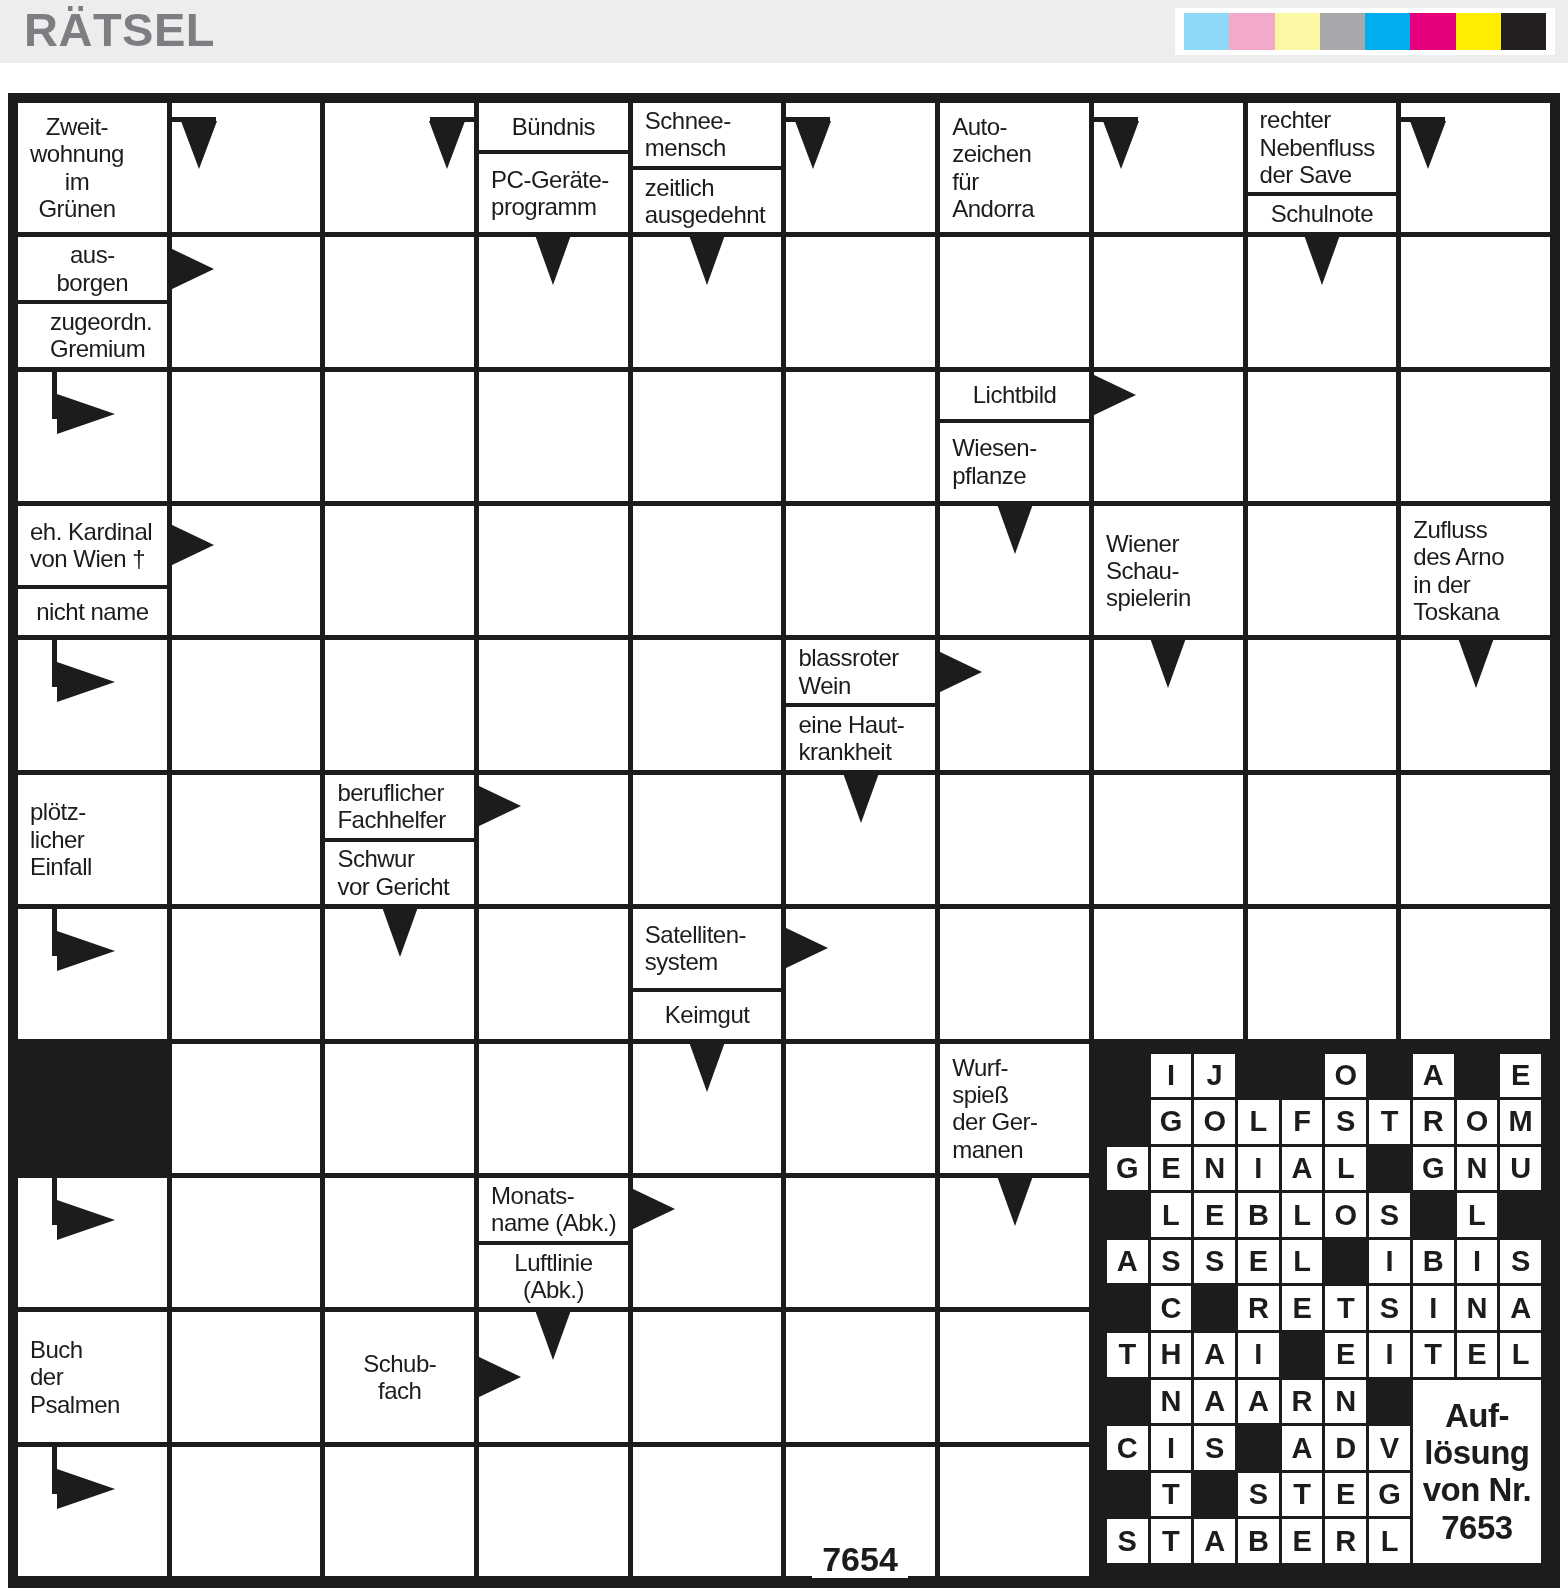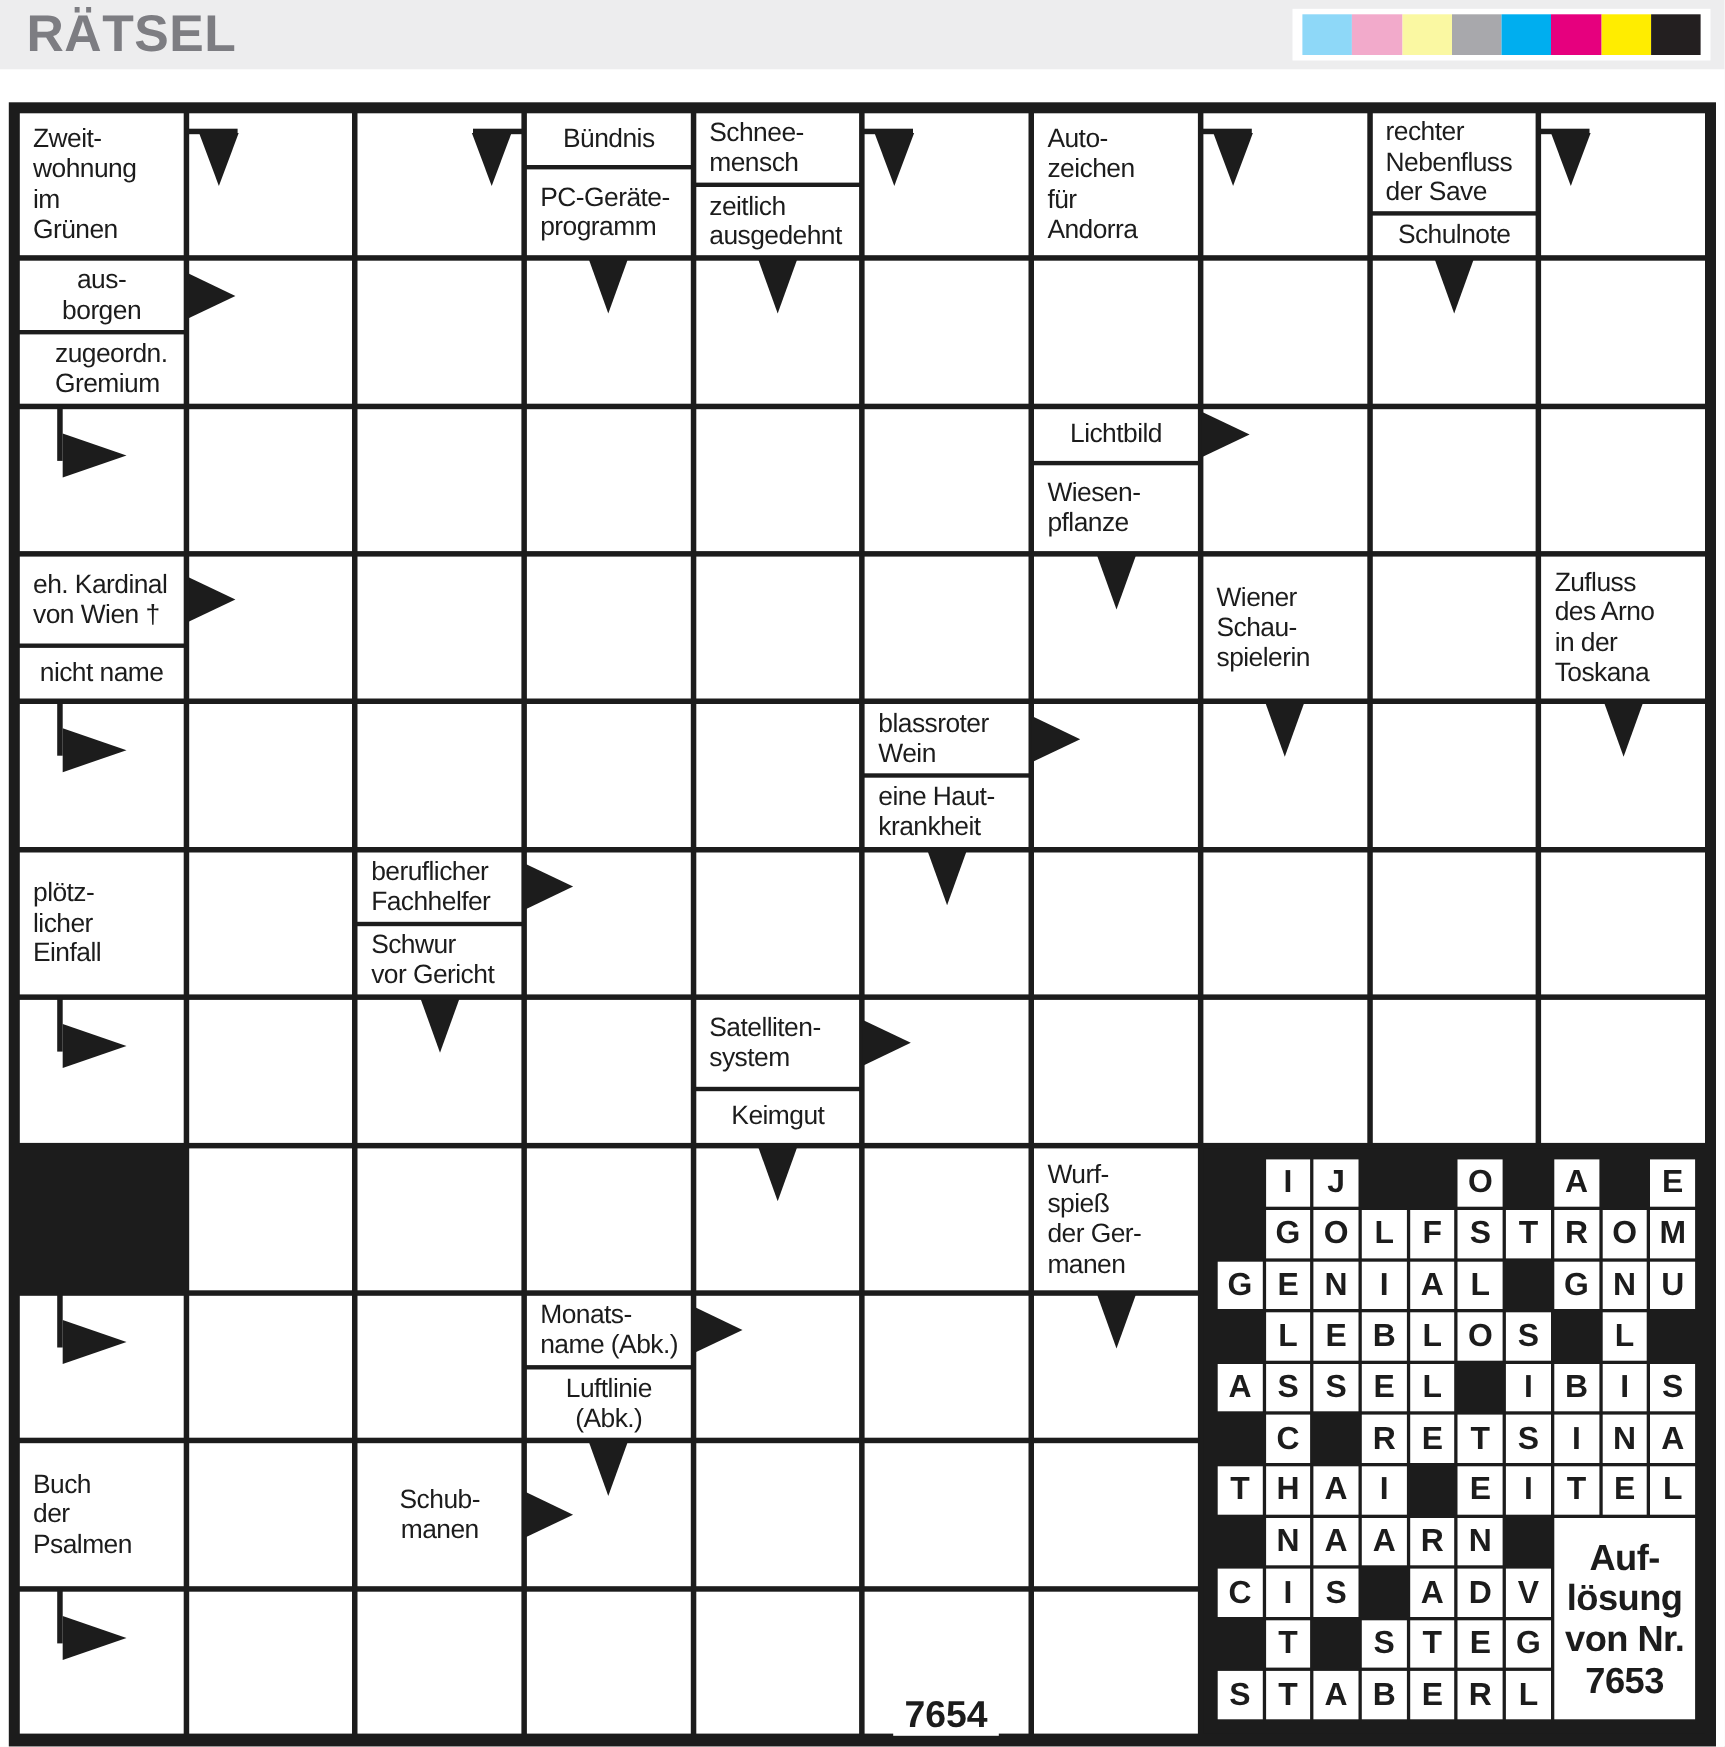--- a/index.html
+++ b/index.html
@@ -71,21 +71,21 @@
         <div class="swatch" style="background: rgb(168, 168, 172);"></div>
         <div class="swatch" style="background: rgb(0, 174, 239);"></div>
         <div class="swatch" style="background: rgb(230, 0, 126);"></div>
         <div class="swatch" style="background: rgb(255, 237, 0);"></div>
         <div class="swatch" style="background: rgb(35, 31, 32);"></div>
       </div>
   </div>
 
   <div class="grid" id="grid">
       <div class="cell clue-cell" style="grid-area: 1 / 1;">
-        <div class="clue-box" style="flex: 4 1 0px;">
+        <div class="clue-box" style="flex: 4 1 0px; text-align: center;">
           <span class="clue-text">Zweit-
 wohnung
 im
 Grünen</span>
         </div>
       </div>
       <div class="cell" style="grid-area: 1 / 2;">
         <span class="bent-down left">
           <span class="head"></span>
         </span>
@@ -353,21 +353,21 @@
         <div class="clue-box" style="flex: 3 1 0px;">
           <span class="clue-text">Buch
 der
 Psalmen</span>
         </div>
       </div>
       <div class="cell" style="grid-area: 10 / 2;"></div>
       <div class="cell clue-cell" style="grid-area: 10 / 3;">
         <div class="clue-box center" style="flex: 2 1 0px;">
           <span class="clue-text">Schub-
-manen</span>
+fach</span>
           <span class="ar-right"></span>
         </div>
       </div>
       <div class="cell" style="grid-area: 10 / 4;">
         <span class="ar-down"></span>
       </div>
       <div class="cell" style="grid-area: 10 / 5;"></div>
       <div class="cell" style="grid-area: 10 / 6;"></div>
       <div class="cell" style="grid-area: 10 / 7;"></div>
       <div class="cell" style="grid-area: 11 / 1;">

